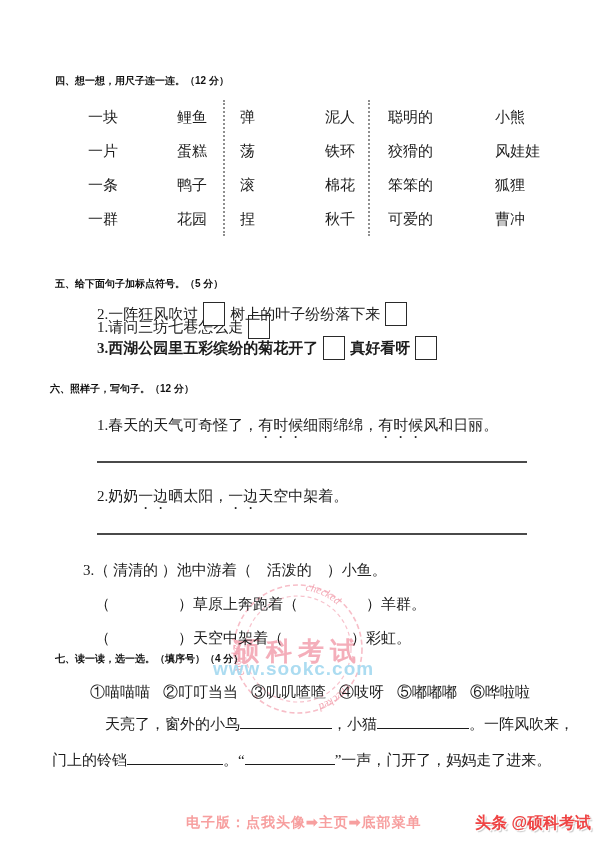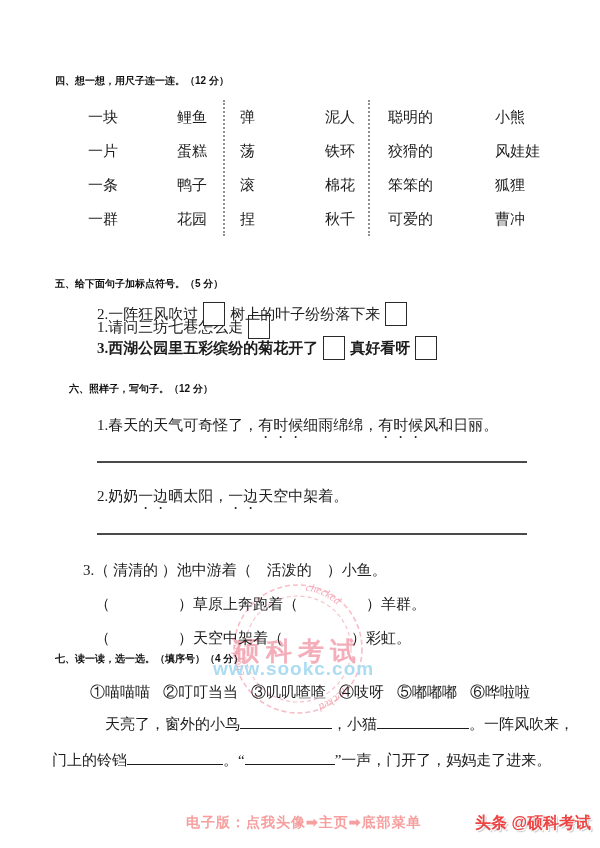--- a/index.html
+++ b/index.html
@@ -114,21 +114,21 @@
     <div class="bt" style="left:97px;top:268px;margin-top:47px;">
       <span>1.请问三坊七巷怎么走</span><span class="pbox"></span>
     </div>
     <div class="bt" style="left:97px;top:302px;">
       <span>2.一阵狂风吹过</span><span class="pbox"></span><span>树上的叶子纷纷落下来</span><span class="pbox"></span>
     </div>
     <div class="bt" style="left:97px;top:336px;font-weight:bold;">
       <span>3.西湖公园里五彩缤纷的菊花开了</span><span class="pbox"></span><span>真好看呀</span><span class="pbox"></span>
     </div>
 
-    <div class="hdr" style="left:69px;top:382px;">六、照样子，写句子。（12 分）</div>
+    <div class="hdr" style="left:50px;top:382px;">六、照样子，写句子。（12 分）</div>
 
     <div class="bt" style="left:97px;top:413px;">
       <span>1.春天的天气可奇怪了，</span><span class="em">有时候</span><span>细雨绵绵，</span><span class="em">有时候</span><span>风和日丽。</span>
     </div>
     <div class="ansline" style="left:97px;top:461px;"></div>
 
     <div class="bt" style="left:97px;top:484px;">
       <span>2.奶奶</span><span class="em">一边</span><span>晒太阳，</span><span class="em">一边</span><span>天空中架着。</span>
     </div>
     <div class="ansline" style="left:97px;top:533px;"></div>

